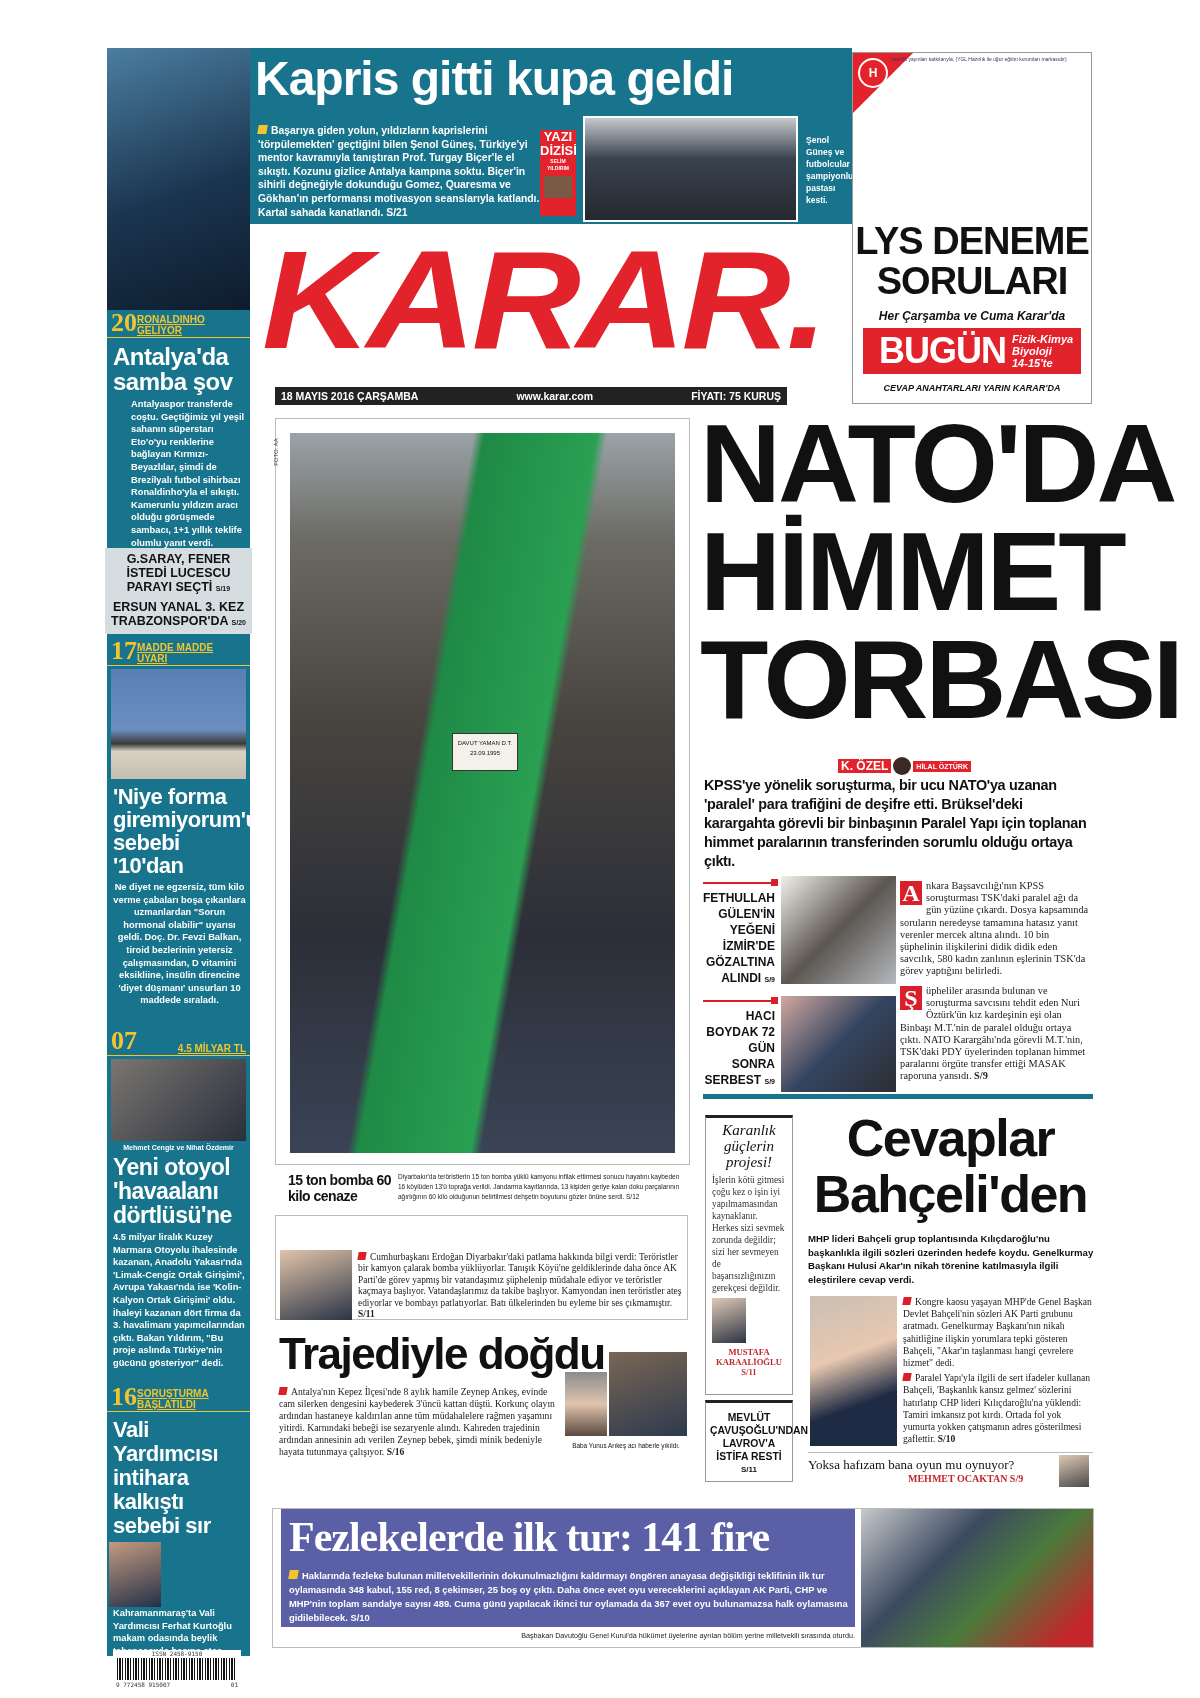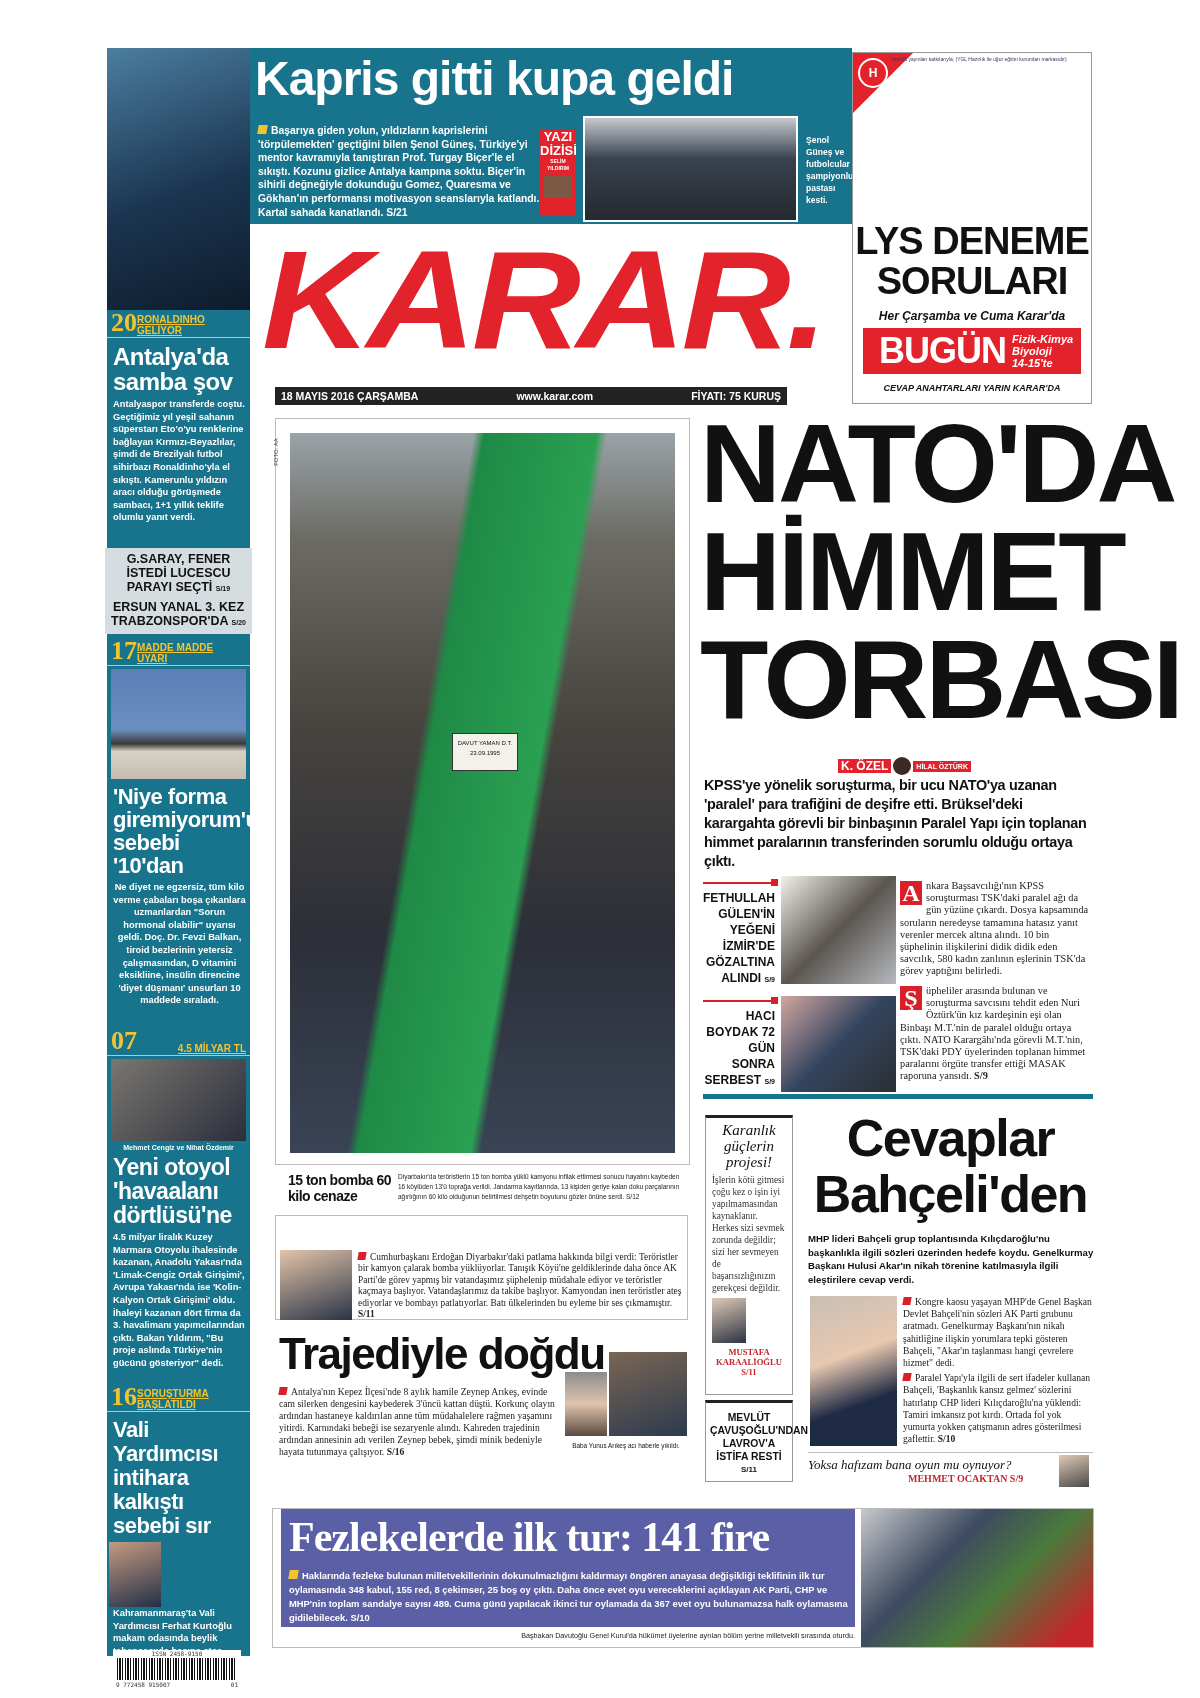--- a/index.html
+++ b/index.html
@@ -42,21 +42,21 @@
   <div class="photo" style="position:absolute;left:0;top:0;width:143px;height:262px;background:linear-gradient(160deg,#4b7ea0 0%,#1b3550 55%,#0d1c2c 100%);">
     <div style="position:absolute;left:-56px;top:60px;transform:rotate(-90deg);color:#fff;font-size:7.5px;font-weight:bold;white-space:nowrap;">Ronaldo de Assis Moreira</div>
   </div>
 
   <div class="abs" style="left:0;top:262px;width:143px;">
     <div class="secrow">
       <span class="num">20</span>
       <span class="kicker">RONALDINHO GELİYOR</span>
     </div>
     <div class="hl" style="padding:6px 4px 0 6px;">Antalya'da samba şov</div>
-    <div class="body" style="padding:4px 4px 0 6px;">Antalyaspor transferde coştu. Geçtiğimiz yıl yeşil sahanın süperstarı Eto'o'yu renklerine bağlayan Kırmızı-Beyazlılar, şimdi de Brezilyalı futbol sihirbazı Ronaldinho'yla el sıkıştı. Kamerunlu yıldızın aracı olduğu görüşmede sambacı, 1+1 yıllık teklife olumlu yanıt verdi.</div>
+    <div class="body" style="padding:4px 4px 0 24px;">Antalyaspor transferde coştu. Geçtiğimiz yıl yeşil sahanın süperstarı Eto'o'yu renklerine bağlayan Kırmızı-Beyazlılar, şimdi de Brezilyalı futbol sihirbazı Ronaldinho'yla el sıkıştı. Kamerunlu yıldızın aracı olduğu görüşmede sambacı, 1+1 yıllık teklife olumlu yanıt verdi.</div>
   </div>
 
   <div class="abs" style="left:-2px;top:500px;width:147px;background:#d6dde1;padding:4px 2px;box-sizing:border-box;text-align:center;">
     <div style="font-weight:bold;font-size:12.5px;line-height:14px;color:#111;">
       <span>G.SARAY, FENER İSTEDİ LUCESCU PARAYI SEÇTİ</span> <span style="font-size:7px;">S/19</span>
     </div>
     <div style="font-weight:bold;font-size:12.5px;line-height:14px;color:#111;margin-top:4px;">
       <span>ERSUN YANAL 3. KEZ TRABZONSPOR'DA</span> <span style="font-size:7px;">S/20</span>
     </div>
   </div>
@@ -221,21 +221,21 @@
 </div>
 
 <div class="abs" style="left:808px;top:1110px;width:285px;font-weight:900;font-size:52px;line-height:56px;letter-spacing:-1.5px;text-align:center;">Cevaplar Bahçeli'den</div>
 <div class="abs" style="left:808px;top:1232px;width:288px;font-weight:bold;font-size:9.6px;line-height:13.5px;">MHP lideri Bahçeli grup toplantısında Kılıçdaroğlu'nu başkanlıkla ilgili sözleri üzerinden hedefe koydu. Genelkurmay Başkanı Hulusi Akar'ın nikah törenine katılmasıyla ilgili eleştirilere cevap verdi.</div>
 <div class="abs" style="left:810px;top:1296px;width:87px;height:150px;background:linear-gradient(160deg,#c9bfb4 0%,#e8c8b0 40%,#1f2b44 70%);"></div>
 <div class="abs smallserif" style="left:903px;top:1296px;width:190px;font-size:9.6px;line-height:12.2px;">
   <div><span class="bullet"></span><span>Kongre kaosu yaşayan MHP'de Genel Başkan Devlet Bahçeli'nin sözleri AK Parti grubunu aratmadı. Genelkurmay Başkanı'nın nikah şahitliğine ilişkin yorumlara tepki gösteren Bahçeli, "Akar'ın taşlanması hangi çevrelere hizmet" dedi.</span></div>
   <div style="margin-top:3px;"><span class="bullet"></span><span>Paralel Yapı'yla ilgili de sert ifadeler kullanan Bahçeli, 'Başkanlık kansız gelmez' sözlerini hatırlatıp CHP lideri Kılıçdaroğlu'na yüklendi: Tamiri imkansız pot kırdı. Ortada fol yok yumurta yokken çatışmanın adres gösterilmesi gaflettir.</span> <b>S/10</b></div>
 </div>
 <div class="abs" style="left:808px;top:1452px;width:285px;border-top:1px solid #bbb;padding-top:4px;">
-  <div class="serif" style="font-style:italic;font-size:13px;">Yoksa hafızam bana oyun mu oynuyor?</div>
+  <div class="serif" style="font-size:13px;">Yoksa hafızam bana oyun mu oynuyor?</div>
   <div class="serif" style="color:#c1272d;font-weight:bold;font-size:10px;margin-left:100px;"><span>MEHMET OCAKTAN</span> <span>S/9</span></div>
   <div style="position:absolute;right:4px;top:2px;width:30px;height:32px;background:linear-gradient(160deg,#e0c9b6,#4a4a4a);"></div>
 </div>
 
 <div class="abs" style="left:272px;top:1508px;width:822px;height:140px;border:1px solid #bbb;box-sizing:border-box;">
   <div style="position:absolute;left:8px;top:0;width:574px;height:118px;background:#5b5fa6;">
     <div class="serif" style="position:absolute;left:8px;top:2px;color:#fff;font-weight:bold;font-size:42px;line-height:52px;letter-spacing:-1px;">Fezlekelerde ilk tur: 141 fire</div>
     <div style="position:absolute;left:8px;top:60px;width:560px;color:#fff;font-weight:bold;font-size:9.4px;line-height:14px;">
       <span class="ybullet"></span><span>Haklarında fezleke bulunan milletvekillerinin dokunulmazlığını kaldırmayı öngören anayasa değişikliği teklifinin ilk tur oylamasında 348 kabul, 155 red, 8 çekimser, 25 boş oy çıktı. Daha önce evet oyu vereceklerini açıklayan AK Parti, CHP ve MHP'nin toplam sandalye sayısı 489. Cuma günü yapılacak ikinci tur oylamada da 367 evet oyu bulunamazsa halk oylamasına gidilebilecek.</span> <span>S/10</span>
     </div>

